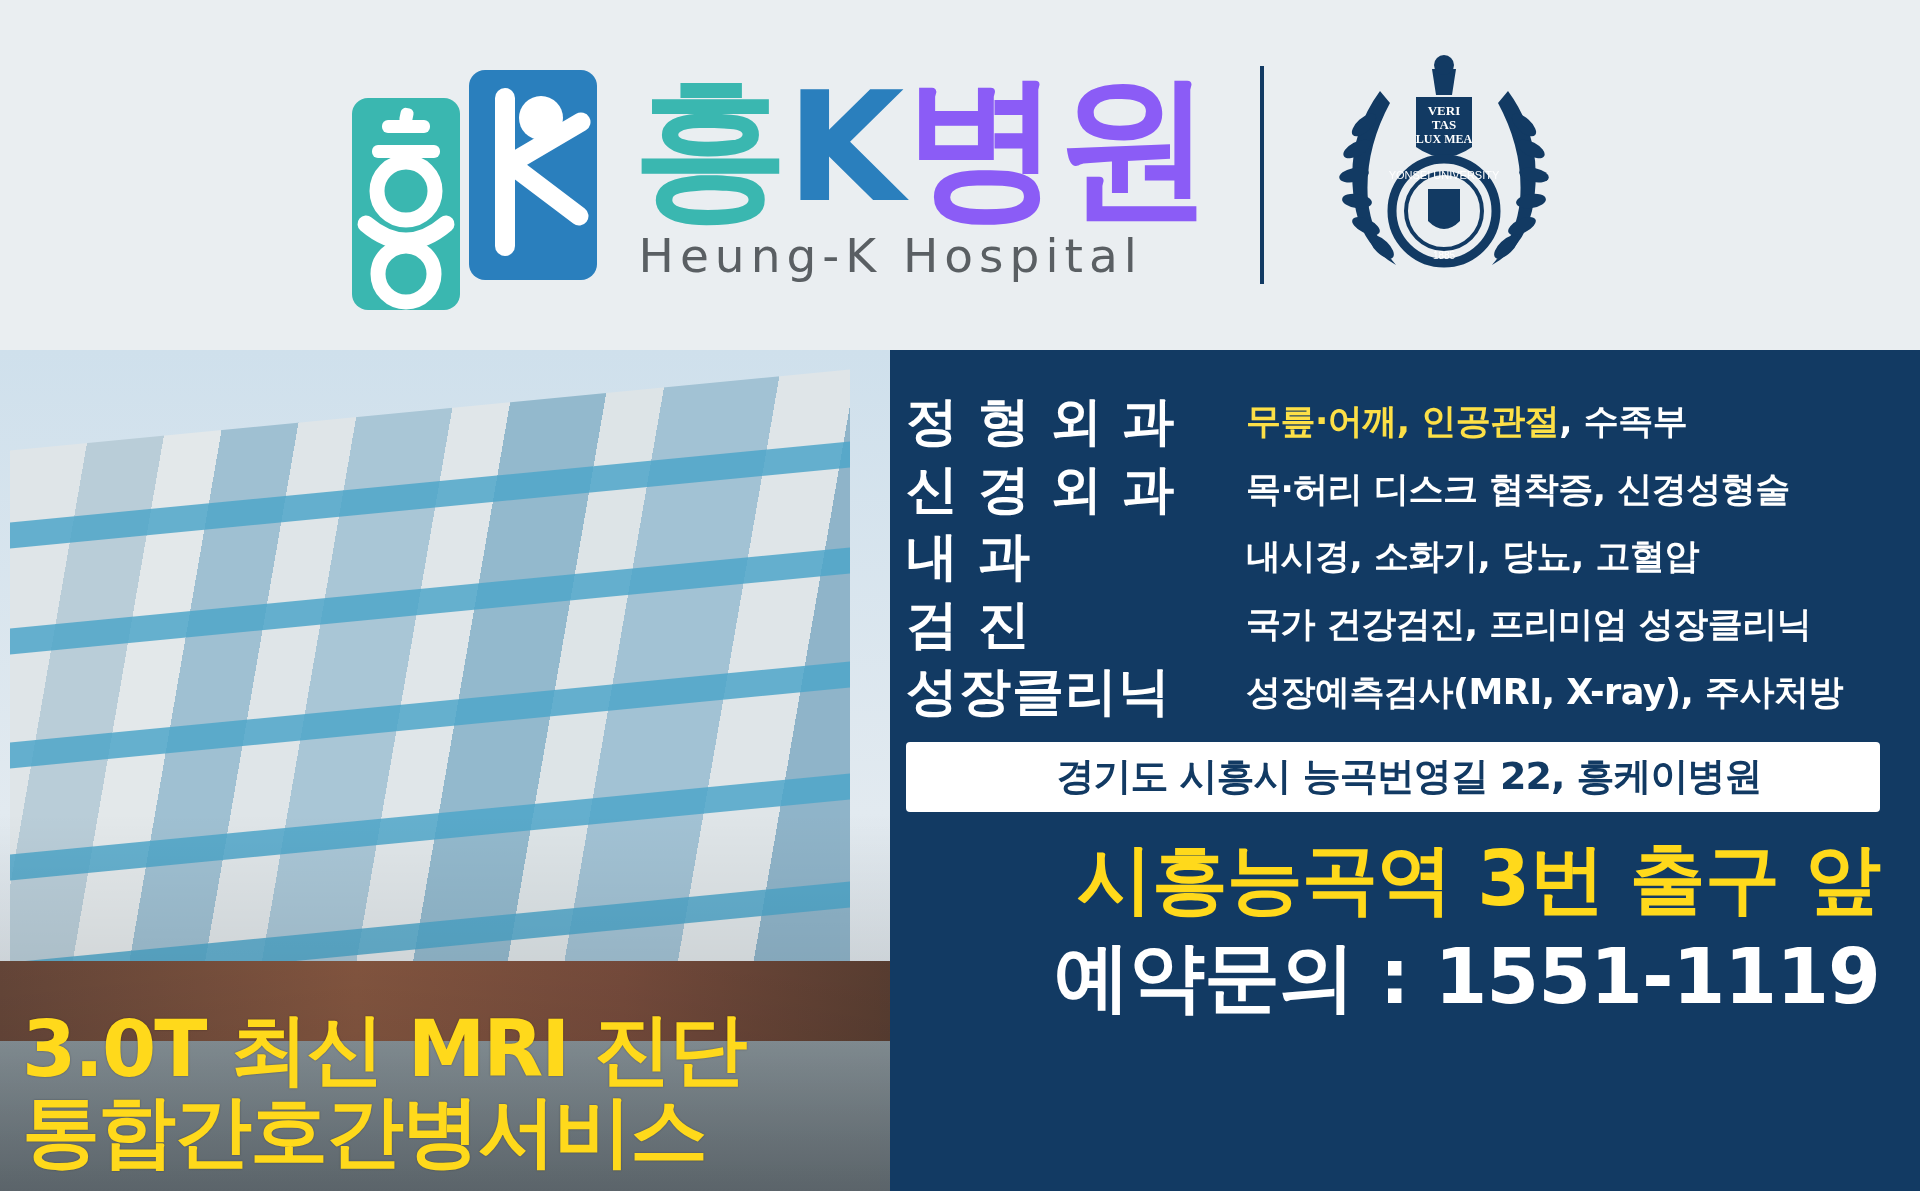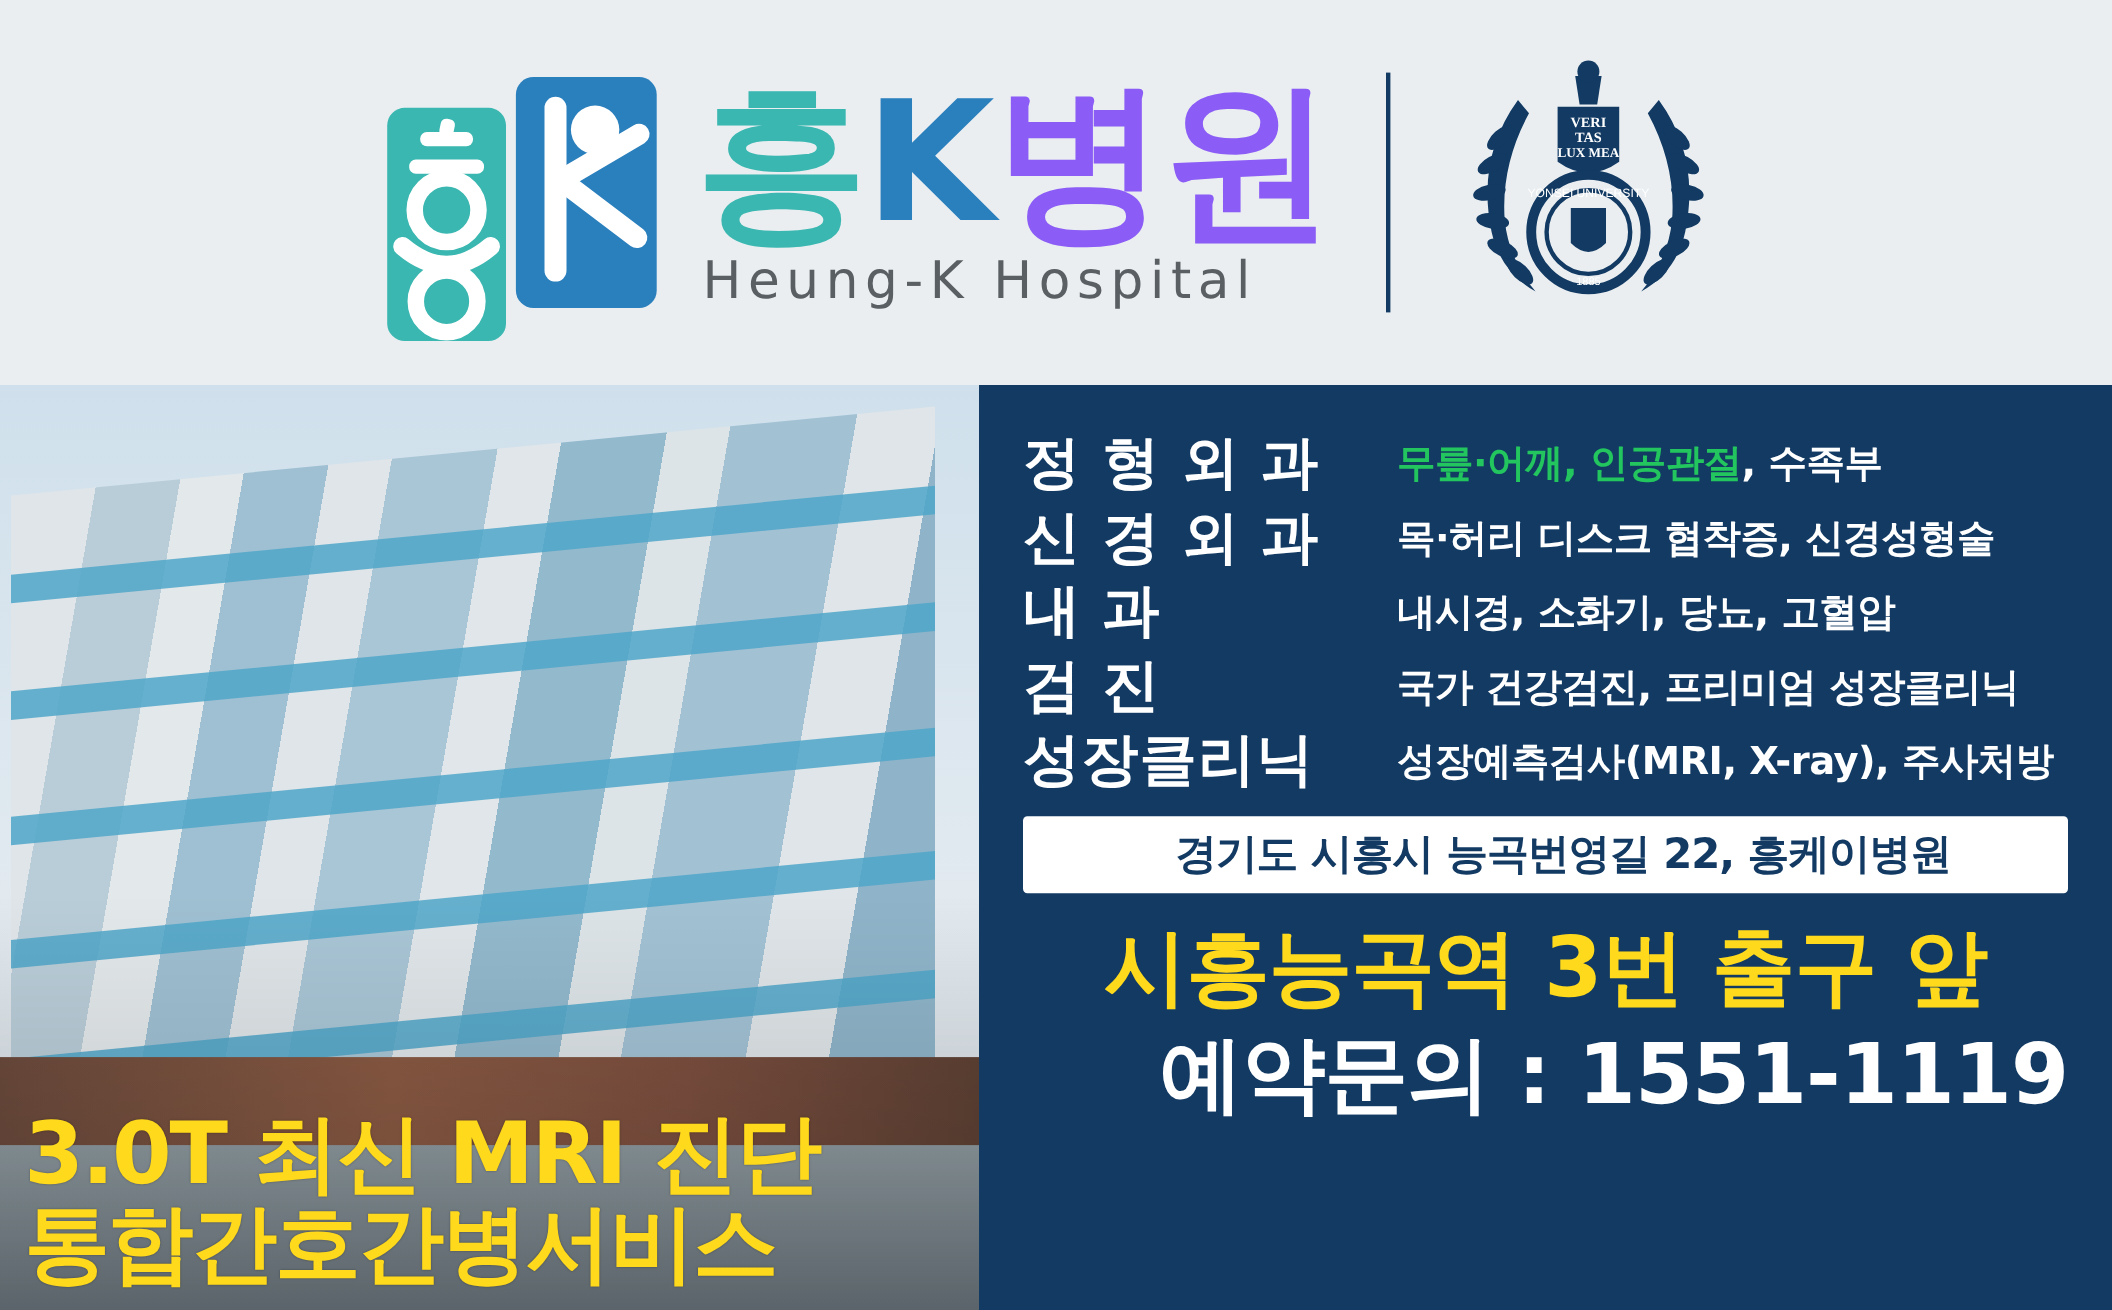--- a/index.html
+++ b/index.html
@@ -59,43 +59,43 @@
   .photo-caption div{
     font-size:78px;font-weight:700;color:#ffd91b;letter-spacing:-2px;
     white-space:nowrap;
     text-shadow:0 0 2px rgba(0,0,0,.35);
   }
 
   
   .panel{
     position:absolute;left:890px;top:0;width:1030px;height:841px;
     background:#123a63;
-    box-sizing:border-box;padding:38px 40px 0 40px;
+    box-sizing:border-box;padding:38px 40px 0 16px;
   }
   .dept-table{width:100%;border-collapse:collapse;}
   .dept-table td{vertical-align:middle;padding:0;}
   .dept-name{
     width:340px;font-size:52px;font-weight:700;color:#ffffff;
     letter-spacing:1px;white-space:nowrap;line-height:1.30;
   }
   .dept-desc{
     font-size:35px;font-weight:700;color:#ffffff;white-space:nowrap;
     padding-left:26px;letter-spacing:-0.5px;
   }
-  .hl{color:#22c55e;}
+  .hl{color:#fde047;}
 
   .addr{
     margin-top:16px;background:#ffffff;border-radius:4px;
     height:70px;display:flex;align-items:center;justify-content:center;
   }
   .addr span{font-size:38px;font-weight:700;color:#123a63;letter-spacing:-1px;white-space:nowrap;margin-left:32px;}
 
   .bigline{
     margin-top:22px;font-size:76px;font-weight:700;color:#ffd91b;
-    letter-spacing:-1px;white-space:nowrap;line-height:1.18;text-align:center;
+    letter-spacing:-1px;white-space:nowrap;line-height:1.18;text-align:right;
   }
   .bigline2{
     margin-top:8px;font-size:76px;font-weight:700;color:#ffffff;
     letter-spacing:-1px;white-space:nowrap;line-height:1.18;text-align:right;
   }
 </style>
 </head>
 <body>
 
 <div class="banner">

